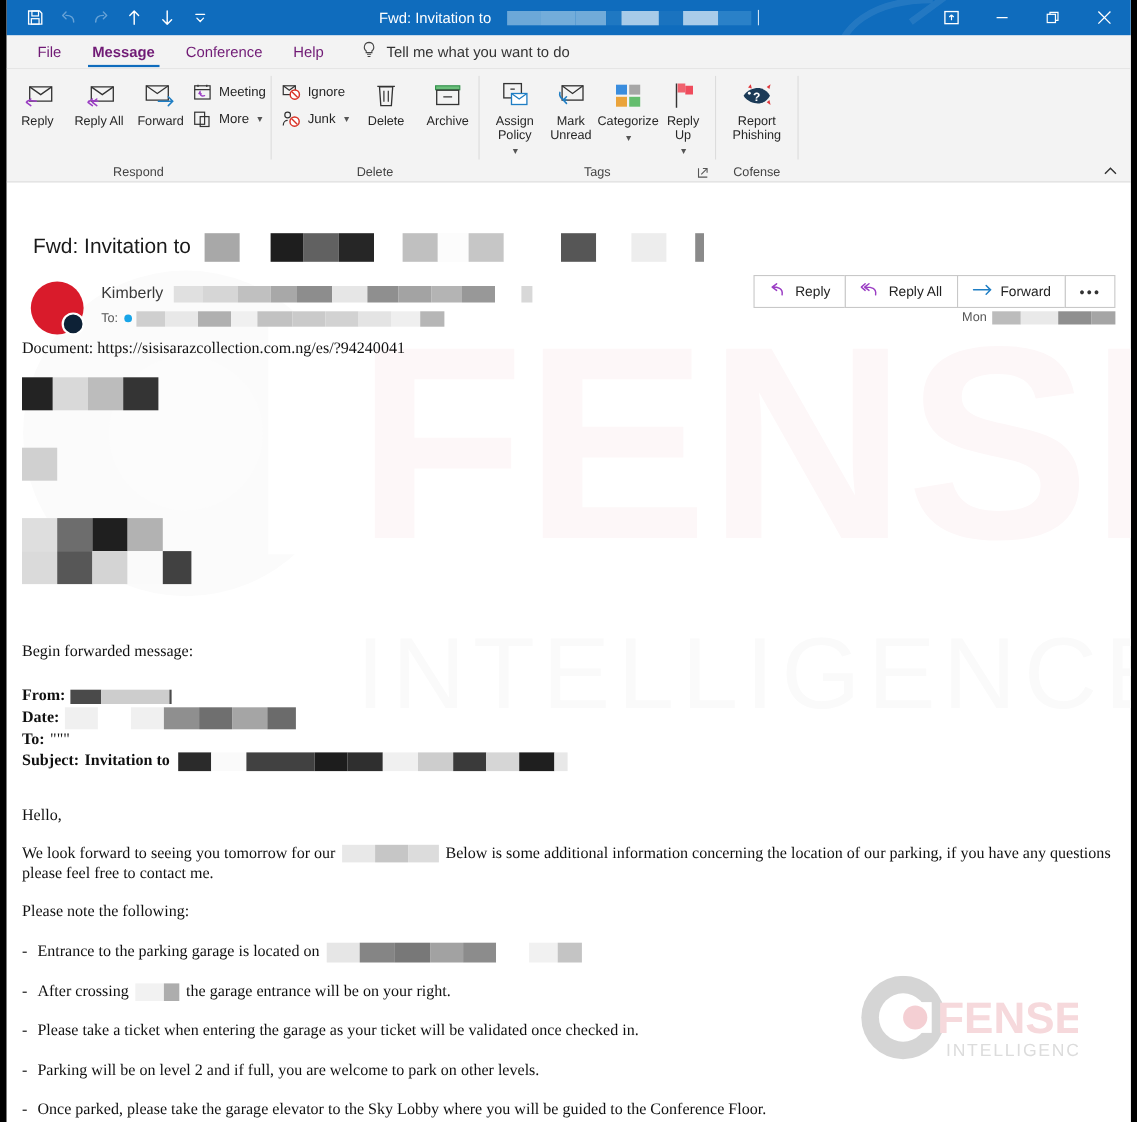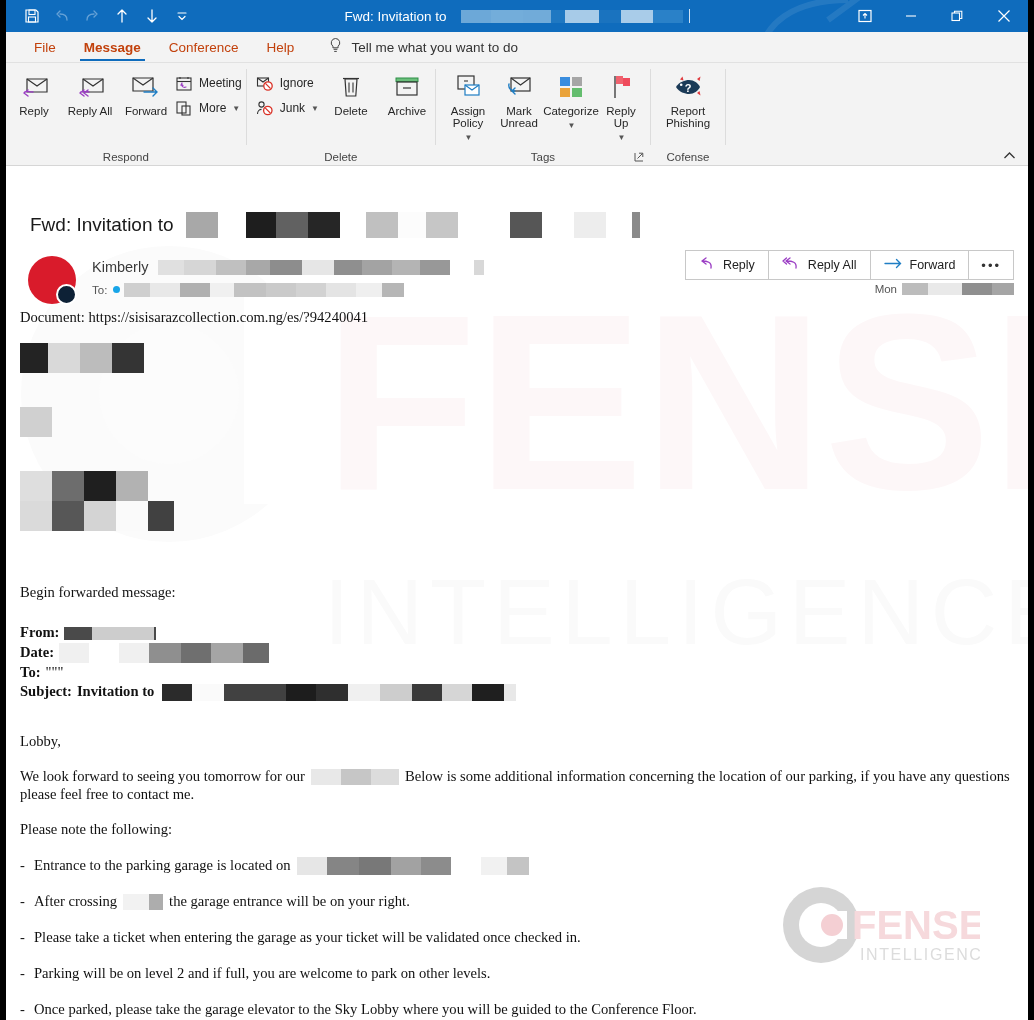--- a/index.html
+++ b/index.html
@@ -41,21 +41,21 @@
   .wctrl{margin-left:auto;display:flex;z-index:2;}
   .wbtn{width:46px;height:32px;display:flex;align-items:center;justify-content:center;color:#fff;}
   .wbtn:last-child{width:48px;}
 
   
   .tabstrip{
     height:30px;background:#f3f3f3;border-bottom:1px solid #e1e1e1;
     display:flex;align-items:center;padding-left:14px;gap:0;
   }
   .tab{
-    font-size:13.5px;color:#c2410c;padding:0 14px;height:30px;
+    font-size:13.5px;color:#701a75;padding:0 14px;height:30px;
     display:flex;align-items:center;position:relative;
   }
   .tab.active{font-weight:bold;}
   .tab.active::after{
     content:"";position:absolute;left:10px;right:10px;bottom:1px;height:2px;background:#0f6cbd;
   }
   .tellme{display:flex;align-items:center;gap:8px;margin-left:20px;font-size:13.5px;color:#333;}
 
   
   .ribbon{
@@ -635,21 +635,21 @@
               <i style="width: 30px; background: rgb(58, 58, 58); height: 17px;"></i>
               <i style="width: 30px; background: rgb(214, 214, 214); height: 17px;"></i>
               <i style="width: 32px; background: rgb(31, 31, 31); height: 17px;"></i>
               <i style="width: 12px; background: rgb(232, 232, 232); height: 17px;"></i>
             </span>
         </div>
       </div>
 
       <div style="height:30px"></div>
 
-      <p>Lobby,</p>
+      <p>Hello,</p>
 
       <p>
         <span>We look forward to seeing you tomorrow for our</span><span class="rk" style="margin:0 6px;vertical-align:middle">
             <i style="width: 30px; background: rgb(232, 232, 232); height: 16px;"></i>
             <i style="width: 30px; background: rgb(198, 198, 198); height: 16px;"></i>
             <i style="width: 28px; background: rgb(220, 220, 220); height: 16px;"></i>
           </span><span>Below is some additional information concerning the location of our parking, if you have any questions please feel free to contact me.</span>
       </p>
 
       <p style="font-weight:normal;margin-bottom:18px;">Please note the following:</p>

